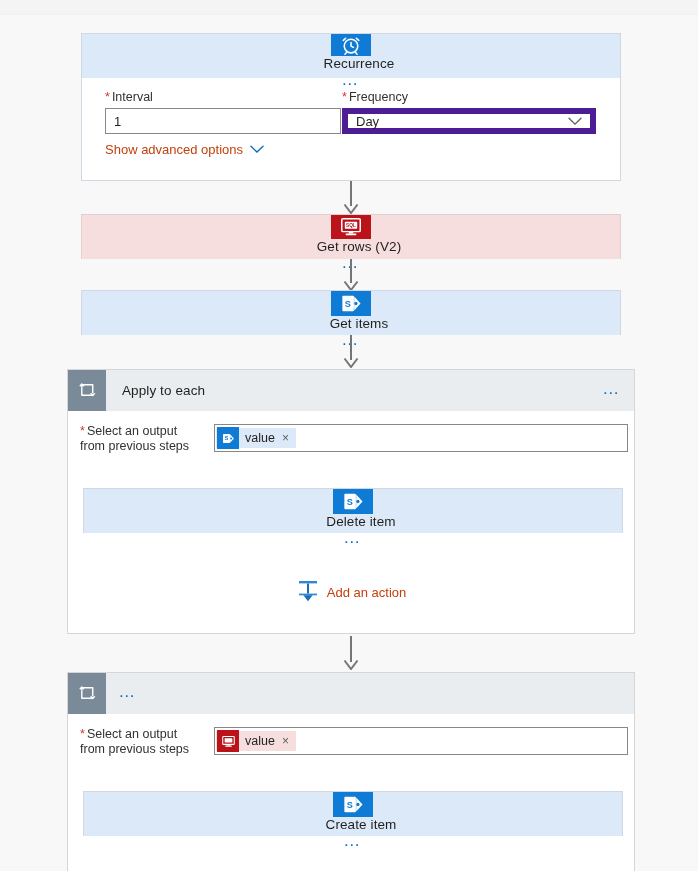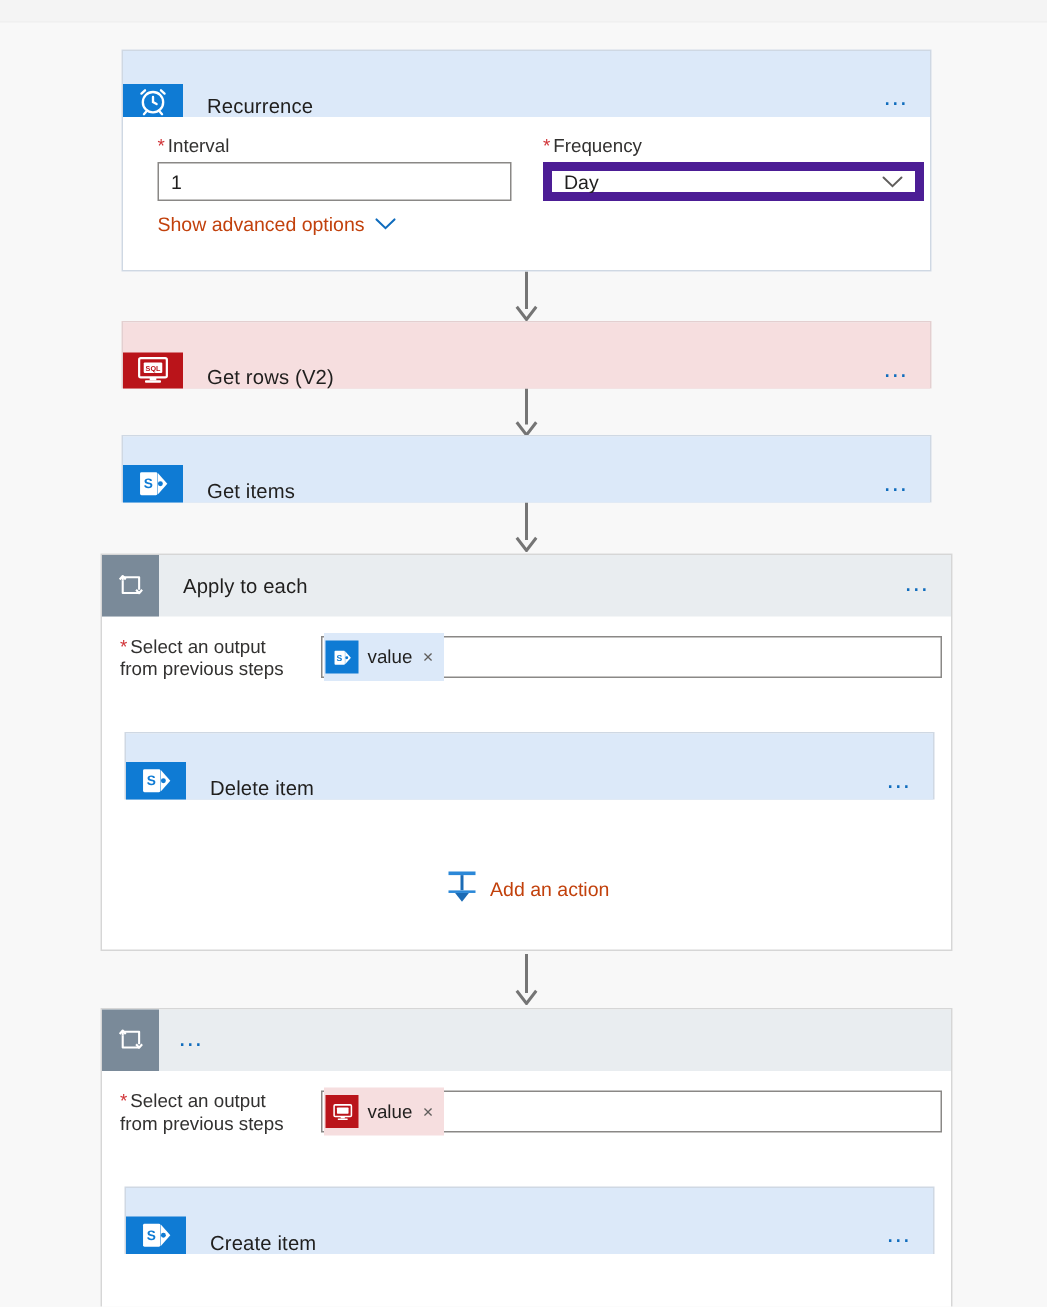--- a/index.html
+++ b/index.html
@@ -35,23 +35,24 @@
 
   
   .card {
     position: absolute;
     box-sizing: border-box;
     border: 1px solid #d6d6d6;
     background: #fff;
   }
   .card-head {
     display: flex;
-    align-items: flex-end;
+    align-items: center;
     height: 44px;
     position: relative;
+    flex-direction: column;
   }
   .icon-tile {
     width: 40px;
     min-width: 40px;
     display: flex;
     align-items: center;
     justify-content: center;
   }
   .card-title {
     flex: 1;
@@ -160,21 +161,21 @@
     border: 1px solid #8a8886;
     background: #fff;
     height: 28px;
     display: flex;
     align-items: center;
     padding: 0;
   }
   .token {
     display: inline-flex;
     align-items: center;
-    height: 32px;
+    height: 20px;
     margin: 1px 0 1px 1px;
     padding: 0;
     font-size: 12.5px;
     justify-content: center;
   }
   .token-blue { background: #dce9f9; color: #201f1e; }
   .token-red  { background: #f6dedf; color: #201f1e; }
   .token-ico {
     width: 22px; height: 22px;
     margin: 1px 6px 1px 1px;
@@ -216,21 +217,21 @@
       <div class="ellipsis">…</div>
     </div>
 
     <div style="position:absolute; left:23px; top:56px; width:240px;">
       <div class="field-label"><span class="req">*</span><span>Interval</span></div>
       <div class="inputbox" style="width:236px;">
         <span>1</span>
       </div>
     </div>
 
-    <div style="position:absolute; left:280px; top:56px; width:260px;">
+    <div style="position:absolute; left:260px; top:56px; width:260px;">
       <div class="field-label"><span class="req">*</span><span>Frequency</span></div>
       <div class="selectbox" style="width:254px;">
         <span>Day</span>
         <span>
           <svg width="14" height="9" viewBox="0 0 14 9" fill="none" stroke="#605e5c" stroke-width="1.3">
             <path d="M1 1.3 L7 7.1 L13 1.3" stroke-linecap="round"></path>
           </svg>
         </span>
       </div>
     </div>

